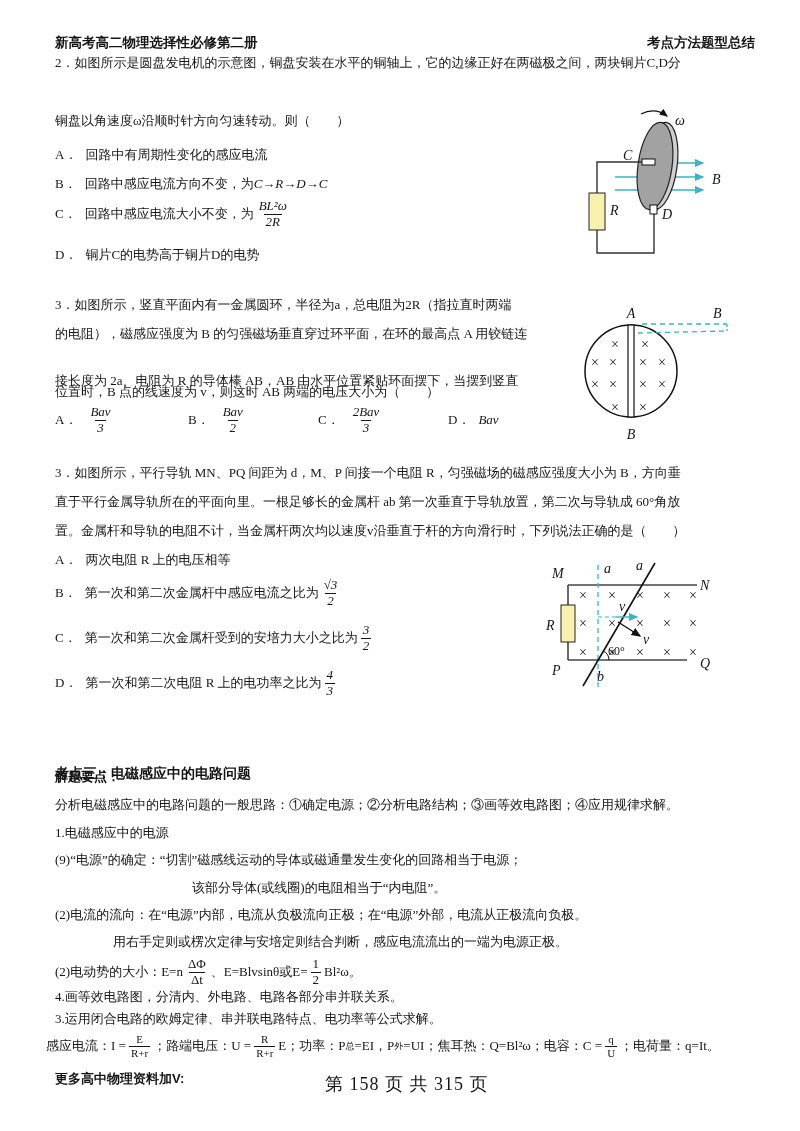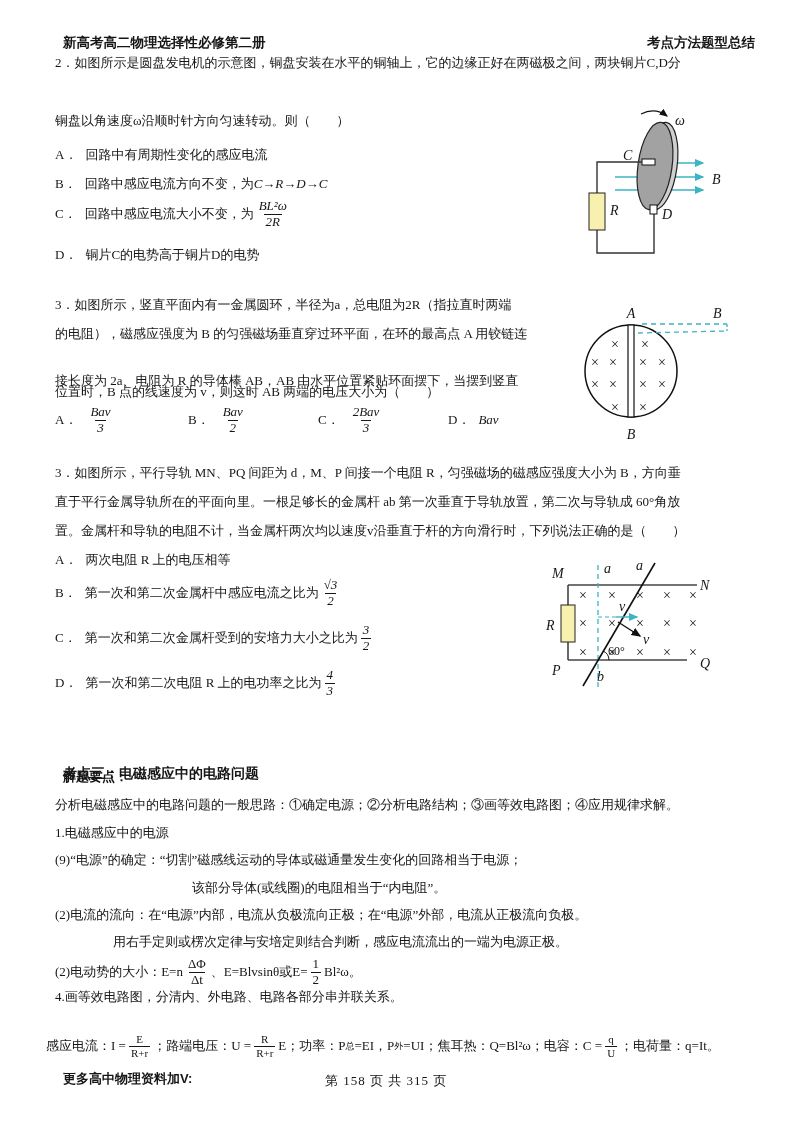--- a/index.html
+++ b/index.html
@@ -4,38 +4,38 @@
 <style>
   * { margin:0; padding:0; box-sizing:border-box; }
   html,body { background:#ffffff; }
   .page {
     position:relative; width:800px; height:1131px; margin:0 auto;
     background:#ffffff; overflow:hidden;
     font-family:"Liberation Serif","DejaVu Serif",serif;
     font-size:13px; color:#161616;
   }
   .abs { position:absolute; white-space:nowrap; }
-  .hei { font-family:"Liberation Sans","DejaVu Sans",sans-serif; font-weight:bold;margin-left:8px; }
+  .hei { font-family:"Liberation Sans","DejaVu Sans",sans-serif; font-weight:bold; }
   .hdr { display:flex; justify-content:space-between; font-size:13.5px; }
   .opt { display:flex; align-items:center; }
   .opt .lbl { margin-right:8px; }
   .math { font-style:italic; }
   .frac {
     display:inline-flex; flex-direction:column; align-items:center;
     vertical-align:middle; line-height:1.15; margin:0 3px; font-style:italic;
   }
   .frac .den { border-top:1.2px solid #161616; padding:0 2px; }
   .frac .num { padding:0 2px; }
   .frac.up { font-style:normal; }
   .sm { font-size:11px; }
   .ssub { font-size:9px; vertical-align:-3px; }
   svg text { font-family:"Liberation Serif","DejaVu Serif",serif; }
   .slbl { font-style:italic; font-size:14px; fill:#161616; }
   .cross { font-size:14px; fill:#111111; text-anchor:middle; }
-  .ftr-page { font-size:13px; letter-spacing:1px; }
+  .ftr-page { font-size:18px; letter-spacing:1px; }
 </style>
 </head>
 <body>
 
 <div class="page">
 
   <div class="abs hdr hei" style="top:34px; left:55px; right:45px;">
     <span>新高考高二物理选择性必修第二册</span>
     <span>考点方法题型总结</span>
   </div>
@@ -243,20 +243,21 @@
     </span>
     <span>、E=Blvsinθ或E=</span>
     <span class="frac up">
       <span class="num">1</span>
       <span class="den">2</span>
     </span>
     <span>Bl²ω。</span>
   </div>
 
   <div class="abs" style="top:988px; left:55px;">4.画等效电路图，分清内、外电路、电路各部分串并联关系。</div>
+  <div class="abs" style="top:1010px; left:55px;">3.运用闭合电路的欧姆定律、串并联电路特点、电功率等公式求解。</div>
 
   <div class="abs opt" style="top:1028px; left:46px; height:36px;">
     <span>感应电流：I =</span>
     <span class="frac up sm">
       <span class="num">E</span>
       <span class="den">R+r</span>
     </span>
     <span>；路端电压：U =</span>
     <span class="frac up sm">
       <span class="num">R</span>

